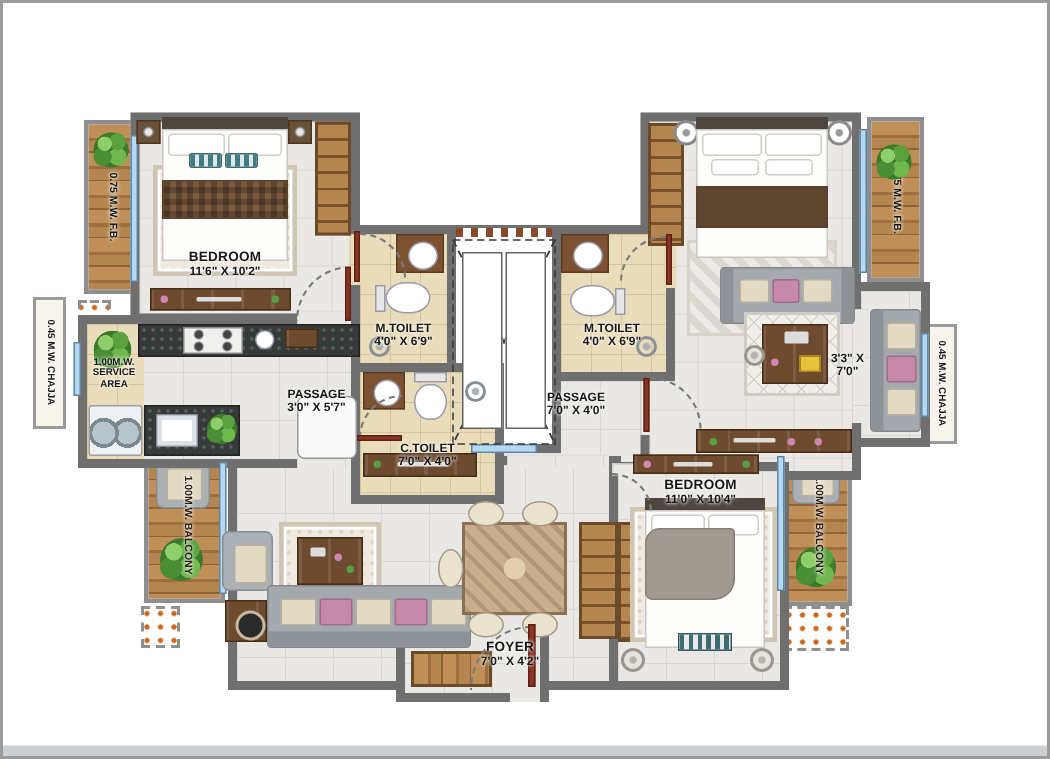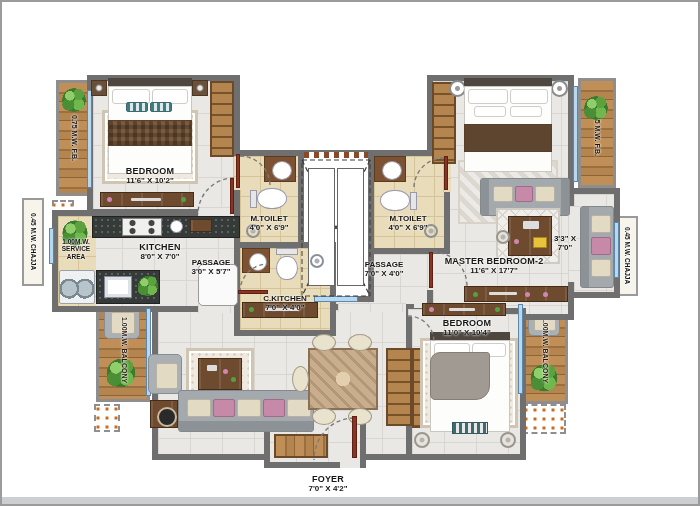--- a/index.html
+++ b/index.html
@@ -324,51 +324,43 @@
   <svg class="arc" style="left:312px;top:416px;width:40px;height:42px;" viewBox="0 0 40 42">
       <path d="M40,0 A40,42 0 0 0 0,42" fill="none" stroke="#7a7a7a" stroke-width="1.4" stroke-dasharray="4,3"></path>
     </svg>
   <div class="abs leaf" style="left:350px;top:414px;width:5px;height:42px;"></div>
 
   <div class="lbl" style="left:96px;top:164px;width:104px;">
     <span class="l1">BEDROOM</span>
     <span class="l2">11'6" X 10'2"</span>
   </div>
   <div class="lbl" style="left:52px;top:236px;width:44px;font-size:6.5px;">1.00M.W. SERVICE AREA</div>
-  <div class="lbl" style="left:116px;top:240px;width:84px;">
-    <span class="l1">KITCHEN</span>
-    <span class="l2">8'0" X 7'0"</span>
-  </div>
   <div class="lbl" style="left:180px;top:256px;width:58px;">
     <span class="l2">PASSAGE</span>
     <span class="l2">3'0" X 5'7"</span>
   </div>
   <div class="lbl" style="left:234px;top:212px;width:66px;">
     <span class="l2">M.TOILET</span>
     <span class="l2">4'0" X 6'9"</span>
   </div>
   <div class="lbl" style="left:370px;top:212px;width:72px;">
     <span class="l2">M.TOILET</span>
     <span class="l2">4'0" X 6'9"</span>
   </div>
   <div class="lbl" style="left:250px;top:292px;width:66px;">
-    <span class="l2">C.KITCHEN</span>
+    <span class="l2">C.TOILET</span>
     <span class="l2">7'0" X 4'0"</span>
   </div>
   <div class="lbl" style="left:344px;top:258px;width:76px;">
     <span class="l2">PASSAGE</span>
     <span class="l2">7'0" X 4'0"</span>
   </div>
-  <div class="lbl" style="left:292px;top:424px;width:68px;margin-top:48px;">
+  <div class="lbl" style="left:304px;top:424px;width:68px;">
     <span class="l1">FOYER</span>
     <span class="l2">7'0" X 4'2"</span>
-  </div>
-  <div class="lbl" style="left:430px;top:254px;width:124px;">
-    <span class="l1">MASTER BEDROOM-2</span>
-    <span class="l2">11'6" X 17'7"</span>
   </div>
   <div class="lbl" style="left:544px;top:232px;width:38px;">
     <span class="l2">3'3" X</span>
     <span class="l2">7'0"</span>
   </div>
   <div class="lbl" style="left:420px;top:316px;width:90px;">
     <span class="l1">BEDROOM</span>
     <span class="l2">11'0" X 10'4"</span>
   </div>
 

